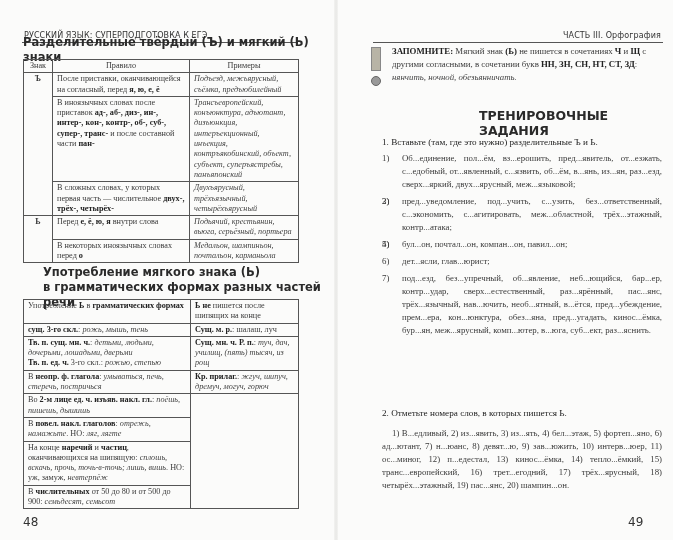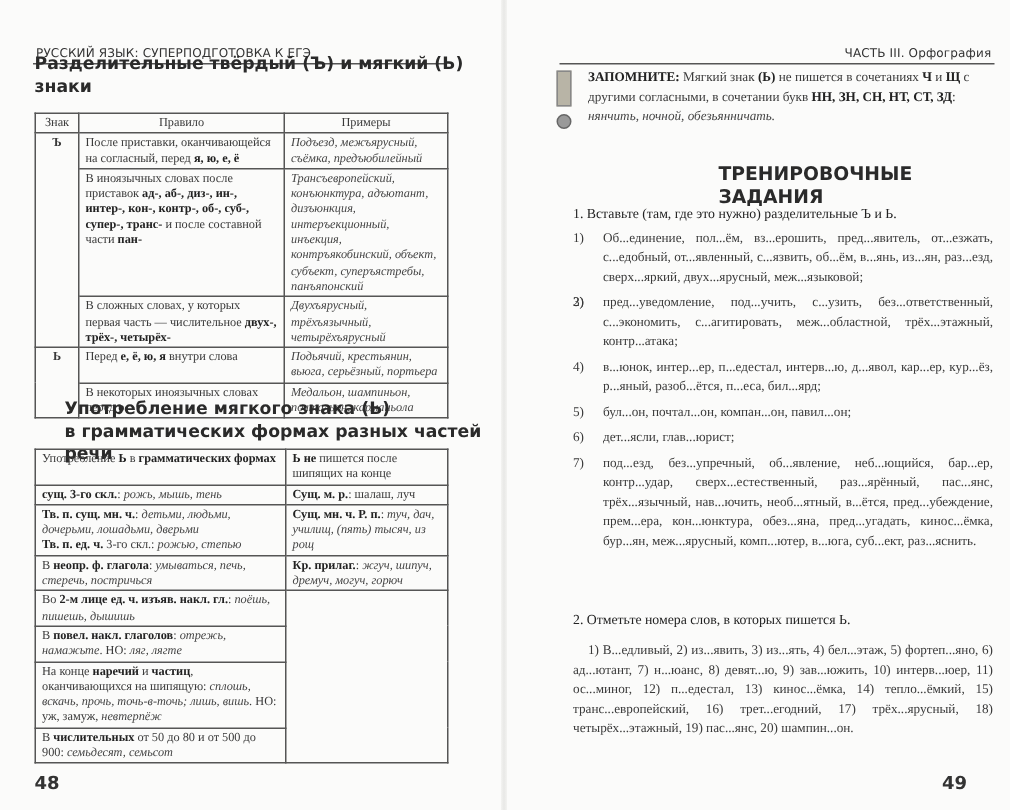--- a/index.html
+++ b/index.html
@@ -10,42 +10,42 @@
   .gutter{position:absolute;left:334px;top:0;width:4px;height:540px;background:linear-gradient(90deg,#f3f3f1,#e8e8e6,#f3f3f1);}
   .runhead{position:absolute;top:31px;font-family:"DejaVu Sans",sans-serif;font-size:8px;color:#333;letter-spacing:0.1px;}
   .rule{position:absolute;top:42px;height:1px;background:#555;}
   .h2{position:absolute;font-family:"DejaVu Sans",sans-serif;font-weight:bold;color:#2a2a2a;font-size:11.5px;line-height:15px;}
   table{border-collapse:collapse;position:absolute;font-size:8.2px;line-height:10.3px;}
   td,th{border:1px solid #555;vertical-align:top;padding:1px 4px;}
   th{font-weight:normal;text-align:center;}
   .sign{text-align:center;font-weight:bold;}
   b{color:#222;}
   i{color:#444;}
-  .pnum{position:absolute;font-family:"DejaVu Sans",sans-serif;font-weight:bold;font-size:12px;color:#333;top:515px;}
+  .pnum{position:absolute;font-family:"DejaVu Sans",sans-serif;font-weight:normal;font-size:12px;color:#333;top:515px;}
   .remember{position:absolute;left:392px;top:45px;width:270px;font-size:8.8px;line-height:13px;}
   .remember .ico{position:absolute;left:-21px;top:2px;width:8px;height:22px;background:#b8b4a6;border:1px solid #888;}
   .remember .dot{position:absolute;left:-21px;top:31px;width:8px;height:8px;border-radius:50%;background:#999;border:1px solid #666;}
   .task-title{position:absolute;font-weight:normal;font-size:9.2px;color:#222;}
   .tasklist{position:absolute;left:382px;width:280px;font-size:8.8px;line-height:13px;margin:0;padding:0;list-style:none;}
   .tasklist li{position:relative;padding-left:20px;margin-bottom:4px;text-align:justify;}
   .tasklist .n{position:absolute;left:0;top:0;}
   .task2{position:absolute;left:382px;top:427px;width:280px;font-size:8.8px;line-height:13px;text-align:justify;text-indent:10px;}
 </style>
 </head>
 <body>
 
 <div class="gutter"></div>
 
 <div class="page left">
   <div class="runhead" style="left:24px;">РУССКИЙ ЯЗЫК: СУПЕРПОДГОТОВКА К ЕГЭ</div>
   <div class="rule" style="left:22px;width:276px;"></div>
 
   <div class="h2" style="left:23px;top:35px;">Разделительные твёрдый (Ъ) и мягкий (Ь) знаки</div>
 
-  <table style="left:23px;top:75px;width:276px;">
+  <table style="left:23px;top:59px;width:276px;">
     <tbody>
         <tr>
       <th style="width:20px;">Знак</th>
       <th style="width:128px;">Правило</th>
       <th>Примеры</th>
     </tr>
     <tr>
       <td class="sign" rowspan="3">Ъ</td>
       <td>После приставки, оканчивающейся на согласный, перед <b>я, ю, е, ё</b></td>
       <td><i>Подъезд, межъярусный, съёмка, предъюбилейный</i></td>
@@ -126,21 +126,21 @@
 </div>
 
 <div class="h2" style="left:479px;top:108px;font-size:12.5px;">ТРЕНИРОВОЧНЫЕ ЗАДАНИЯ</div>
 
 <div class="task-title" style="left:382px;top:137px;">1. Вставьте (там, где это нужно) разделительные Ъ и Ь.</div>
 
 <ul class="tasklist" style="top:152px;">
   <li><span class="n">1)</span><span>Об...единение, пол...ём, вз...ерошить, пред...явитель, от...езжать, с...едобный, от...явленный, с...язвить, об...ём, в...янь, из...ян, раз...езд, сверх...яркий, двух...ярусный, меж...языковой;</span></li>
   <li><span class="n">2)</span></li>
   <li><span class="n">3)</span><span>пред...уведомление, под...учить, с...узить, без...ответственный, с...экономить, с...агитировать, меж...областной, трёх...этажный, контр...атака;</span></li>
-  <li><span class="n">4)</span><span>в...юнок, интер...ер, п...едестал, интерв...ю, д...явол, кар...ер, кур...ёз, р...яный, разоб...ётся, п...еса, бил...ярд;</span></li>
+  <li><span class="n">4)</span></li>
   <li><span class="n">5)</span><span>бул...он, почтал...он, компан...он, павил...он;</span></li>
   <li><span class="n">6)</span><span>дет...ясли, глав...юрист;</span></li>
   <li><span class="n">7)</span><span>под...езд, без...упречный, об...явление, неб...ющийся, бар...ер, контр...удар, сверх...естественный, раз...ярённый, пас...янс, трёх...язычный, нав...ючить, необ...ятный, в...ётся, пред...убеждение, прем...ера, кон...юнктура, обез...яна, пред...угадать, кинос...ёмка, бур...ян, меж...ярусный, комп...ютер, в...юга, суб...ект, раз...яснить.</span></li>
 </ul>
 
 <div class="task-title" style="left:382px;top:408px;text-align:right;">2. Отметьте номера слов, в которых пишется Ь.</div>
 <div class="task2">1) В...едливый, 2) из...явить, 3) из...ять, 4) бел...этаж, 5) фортеп...яно, 6) ад...ютант, 7) н...юанс, 8) девят...ю, 9) зав...южить, 10) интерв...юер, 11) ос...миног, 12) п...едестал, 13) кинос...ёмка, 14) тепло...ёмкий, 15) транс...европейский, 16) трет...егодний, 17) трёх...ярусный, 18) четырёх...этажный, 19) пас...янс, 20) шампин...он.</div>
 
 <div class="pnum" style="left:628px;">49</div>
 

